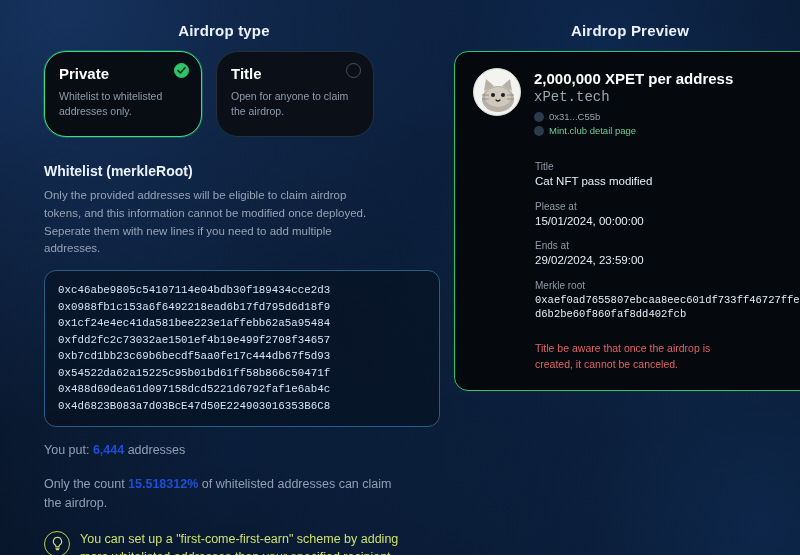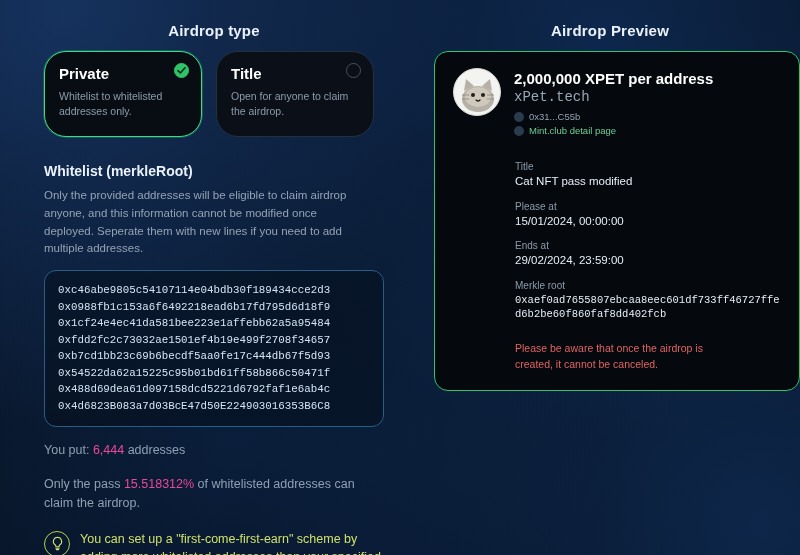--- a/index.html
+++ b/index.html
@@ -89,21 +89,21 @@
   }
   .wl-desc {
     margin: 0 14px 12px 22px;
     font-size: 11.5px;
     line-height: 1.55;
     color: #94a3b4;
     max-width: 340px;
   }
   .wl-box {
     margin-left: 22px;
-    width: 340px;
+    width: 396px;
     border: 1px solid #2a5d86;
     border-radius: 12px;
     background: rgba(6,14,28,0.55);
     padding: 11px 13px 12px 13px;
   }
   .wl-box .addr {
     font-family: "Liberation Mono", monospace;
     font-size: 10.8px;
     line-height: 1.53;
     color: #d5e4f5;
@@ -111,21 +111,21 @@
     overflow: hidden;
   }
 
   .stat-line {
     margin: 14px 0 0 22px;
     font-size: 12.5px;
     color: #8fa0b3;
     line-height: 1.55;
     max-width: 350px;
   }
-  .stat-line .hl { color: #ec4899; font-weight: normal; }
+  .stat-line .hl { color: #1d4ed8; font-weight: bold; }
 
   .tip {
     margin: 16px 0 0 22px;
     display: flex;
     gap: 10px;
     max-width: 360px;
   }
   .bulb {
     flex: 0 0 auto;
     width: 26px; height: 26px;
@@ -223,39 +223,39 @@
 
       <div class="type-card">
         <div class="radio"></div>
         <h3>Title</h3>
         <p>Open for anyone to claim the airdrop.</p>
       </div>
 
     </div>
 
     <div class="wl-title">Whitelist (merkleRoot)</div>
-    <div class="wl-desc">Only the provided addresses will be eligible to claim airdrop anyone, and this information cannot be modified once deployed. Seperate them with new lines if you need to add multiple addresses.</div>
+    <div class="wl-desc">Only the provided addresses will be eligible to claim airdrop tokens, and this information cannot be modified once deployed. Seperate them with new lines if you need to add multiple addresses.</div>
 
     <div class="wl-box">
       <div class="addr">0xc46abe9805c54107114e04bdb30f189434cce2d3</div>
       <div class="addr">0x0988fb1c153a6f6492218ead6b17fd795d6d18f9</div>
       <div class="addr">0x1cf24e4ec41da581bee223e1affebb62a5a95484</div>
       <div class="addr">0xfdd2fc2c73032ae1501ef4b19e499f2708f34657</div>
       <div class="addr">0xb7cd1bb23c69b6becdf5aa0fe17c444db67f5d93</div>
       <div class="addr">0x54522da62a15225c95b01bd61ff58b866c50471f</div>
       <div class="addr">0x488d69dea61d097158dcd5221d6792faf1e6ab4c</div>
       <div class="addr">0x4d6823B083a7d03BcE47d50E224903016353B6C8</div>
     </div>
 
     <div class="stat-line">
       <span>You put: </span><span class="hl">6,444</span><span> addresses</span>
     </div>
 
     <div class="stat-line">
-      <span>Only the pass </span><span class="hl">15.518312%</span><span> of whitelisted addresses can claim the airdrop.</span>
+      <span>Only the count </span><span class="hl">15.518312%</span><span> of whitelisted addresses can claim the airdrop.</span>
     </div>
 
     <div class="tip">
       <div class="bulb">
         <svg width="13" height="15" viewBox="0 0 13 15">
           <path d="M6.5 1.2a4.2 4.2 0 0 0-2.4 7.6c.5.4.8 1 .8 1.6v.4h3.2v-.4c0-.6.3-1.2.8-1.6A4.2 4.2 0 0 0 6.5 1.2z" fill="none" stroke="#cfe06a" stroke-width="1.1"></path>
           <path d="M4.9 12.2h3.2M5.3 13.6h2.4" stroke="#cfe06a" stroke-width="1.1" stroke-linecap="round"></path>
         </svg>
       </div>
       <div class="tip-text">You can set up a "first-come-first-earn" scheme by adding more whitelisted addresses than your specified recipient count.</div>
@@ -313,19 +313,19 @@
           <div class="v">29/02/2024, 23:59:00</div>
         </div>
 
         <div class="fld">
           <div class="k">Merkle root</div>
           <div class="v mono">0xaef0ad7655807ebcaa8eec601df733ff46727ffed6b2be60f860faf8dd402fcb</div>
         </div>
 
       </div>
 
-      <div class="warn">Please be aware that once the airdrop is created, it cannot be canceled.</div>
+      <div class="warn">Title be aware that once the airdrop is created, it cannot be canceled.</div>
 
     </div>
 
   </div>
 
 </div>
 
 </body></html>

